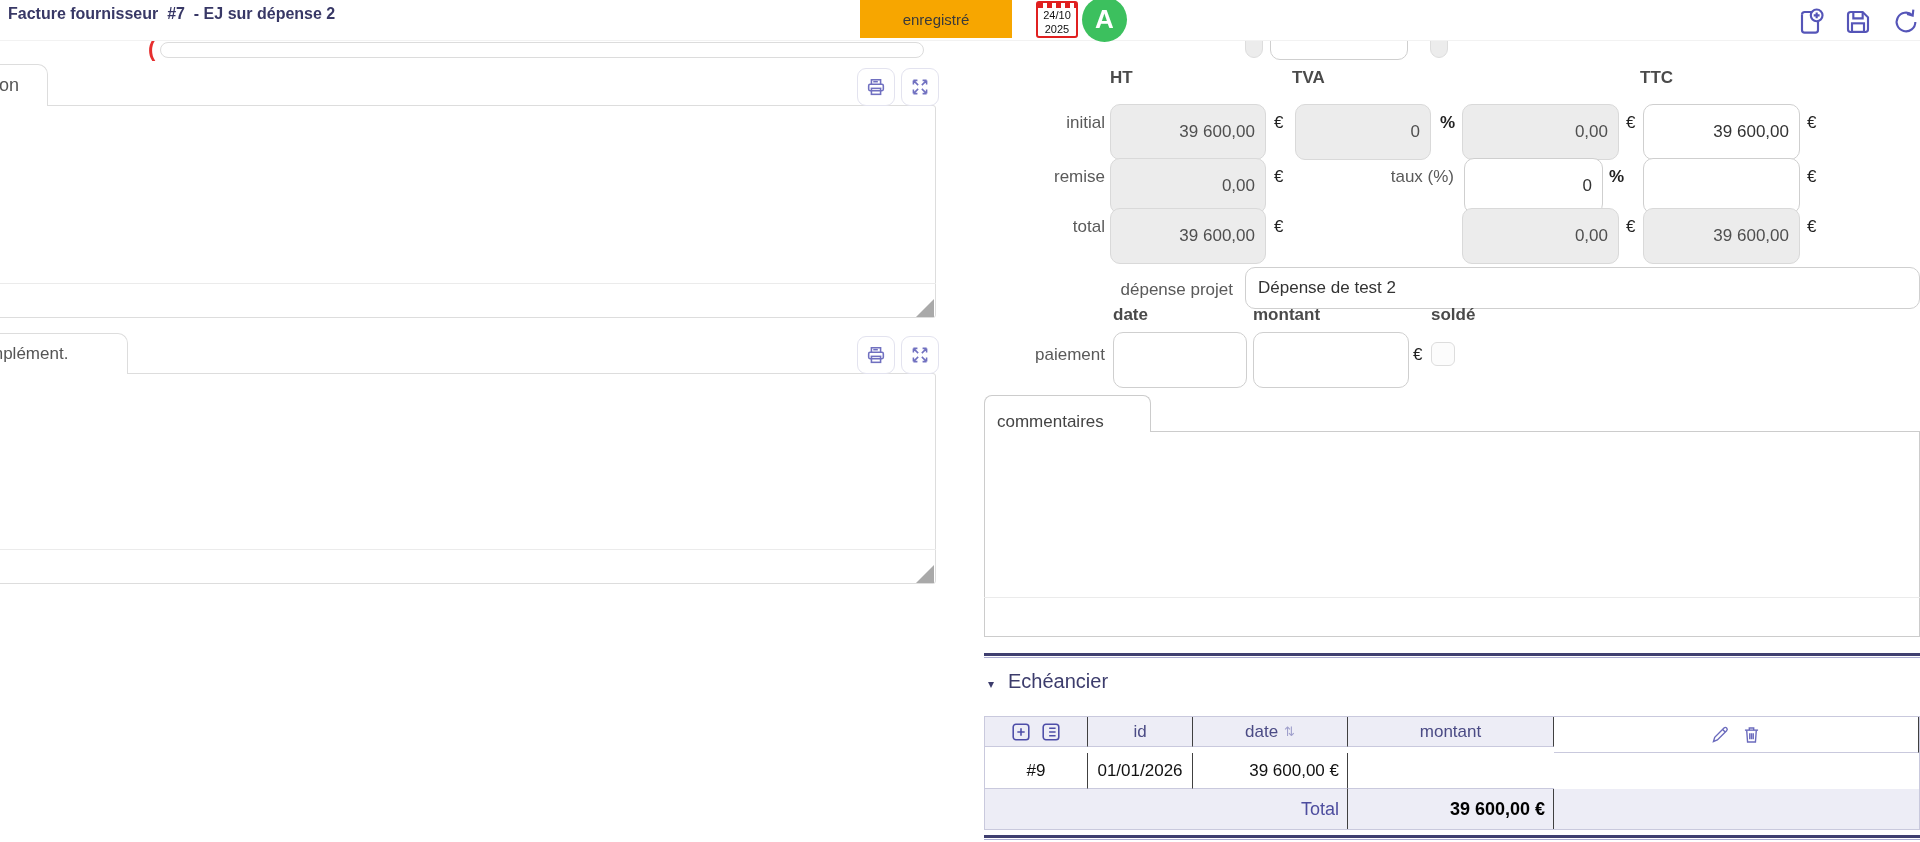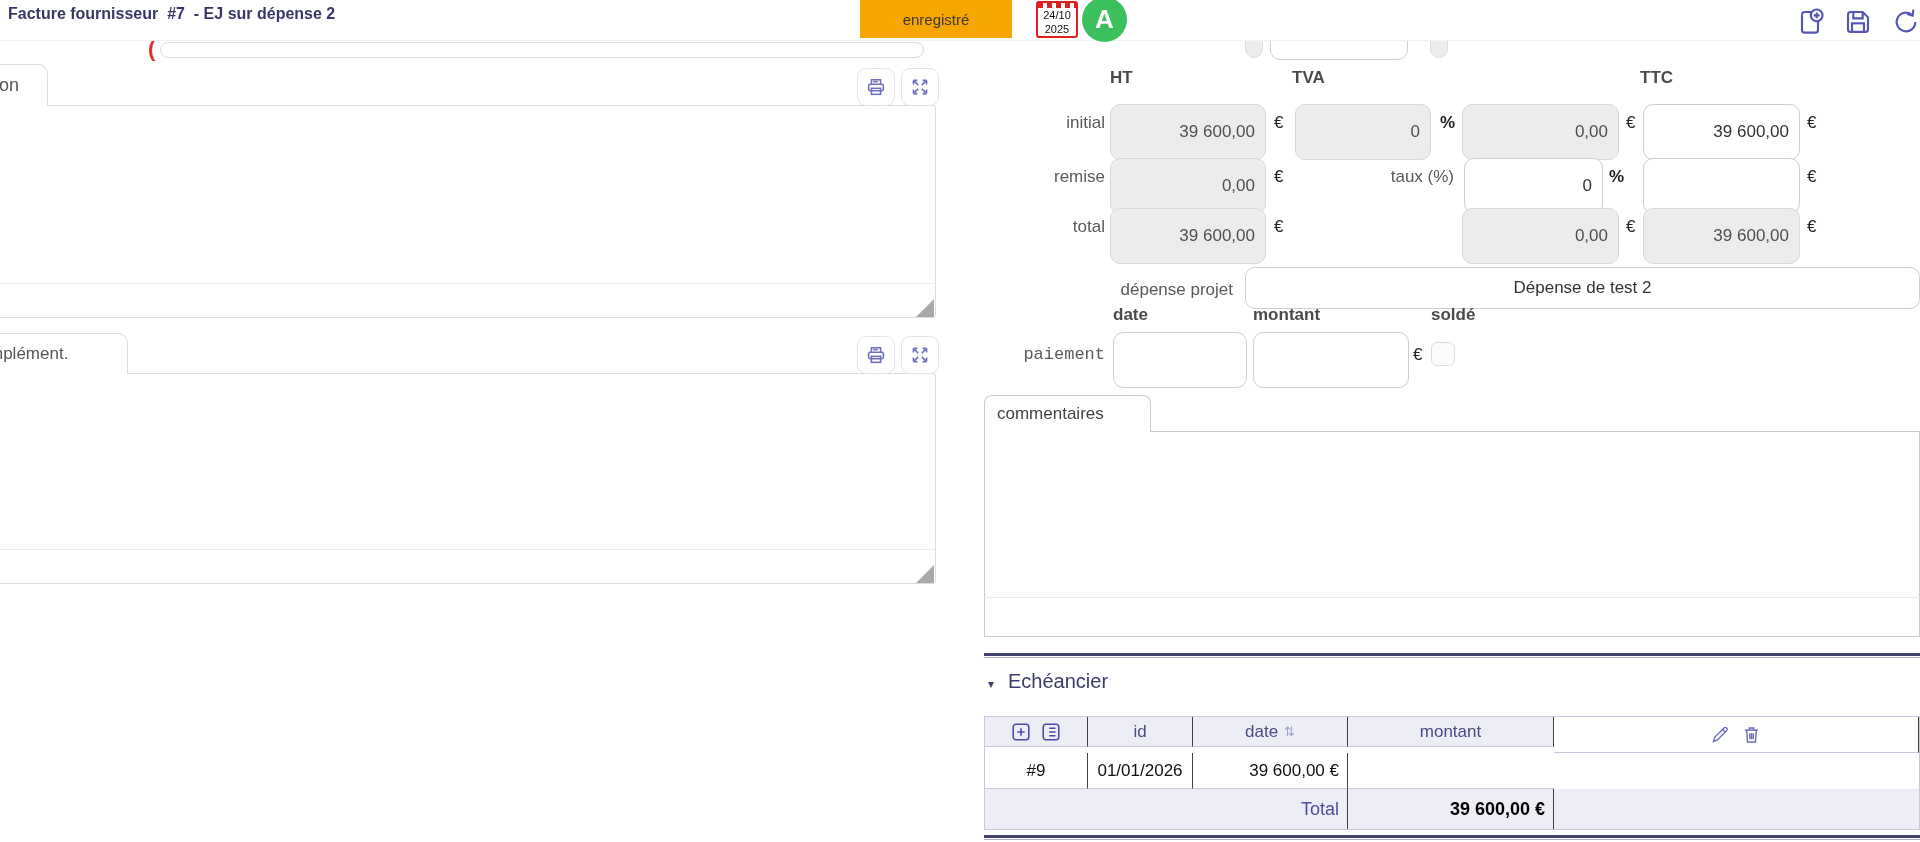--- a/index.html
+++ b/index.html
@@ -19,38 +19,38 @@
   .avatar{left:1082px;top:-3px;width:45px;height:45px;border-radius:50%;background:#3cc05e;color:#fff;
     display:flex;align-items:center;justify-content:center;font-size:26px;font-weight:bold;}
   .hicon{top:6px;width:32px;height:32px;color:#5555b8;}
 
   
   .lbl{font-size:17px;color:#5a5a5a;text-align:right;}
   .bhdr{font-size:17px;font-weight:bold;color:#4a4a4a;}
   .inp{position:absolute;box-sizing:border-box;height:56px;border-radius:10px;border:1px solid #cfcfcf;
     background:#fff;font-family:inherit;font-size:17px;color:#333;text-align:right;padding:0 10px;outline:none;}
   .inp.dis{background:#ececec;border-color:#d9d9d9;color:#4f4f4f;}
-  .inp.txt{text-align:center;padding:8px 12px;}
+  .inp.txt{text-align:left;padding:8px 12px;}
   .sym{font-size:17px;color:#222;}
   .sym.pct{font-weight:bold;}
 
   
   .reqmark{left:148px;top:36px;color:#e62e2e;font-size:22px;font-weight:600;z-index:1;}
   .cutinp{left:160px;top:42px;width:764px;height:16px;border:1px solid #dcdcdc;border-radius:8px;background:#fff;box-sizing:border-box;}
   .ltab{background:#fff;border:1px solid #ddd;border-bottom:none;border-radius:10px 10px 0 0;z-index:2;
     display:flex;align-items:center;font-size:18px;color:#555;box-sizing:border-box;}
   .lbox{background:#fff;border:1px solid #ddd;border-radius:3px;box-sizing:border-box;z-index:1;}
   .innline{height:0;border-top:1px solid #ebebeb;z-index:2;}
   .tri{z-index:3;}
   .sqbtn{width:38px;height:38px;border:1px solid #e3e3ef;border-radius:9px;background:#fff;color:#7070c0;
     display:flex;align-items:center;justify-content:center;padding:0;cursor:pointer;z-index:2;}
 
   
   .ctab{left:984px;top:395px;width:167px;height:37px;background:#fff;border:1px solid #ccc;border-bottom:none;
-    border-radius:8px 8px 0 0;display:flex;align-items:center;padding-left:12px;font-size:17px;color:#444;
+    border-radius:8px 8px 0 0;display:flex;align-items:flex-end;padding-left:12px;font-size:17px;color:#444;
     box-sizing:border-box;z-index:2;}
   .cbox{left:984px;top:431px;width:936px;height:206px;border:1px solid #ccc;background:#fff;box-sizing:border-box;z-index:1;}
 
   .divider{width:936px;height:3px;background:#3f3f70;}
   .divider-lt{width:936px;height:1px;background:#ababd0;}
 
   
   .ech-title{left:1008px;top:670px;font-size:20px;font-weight:500;color:#3c3c6c;}
   .ech-caret{left:988px;top:677px;font-size:12px;color:#3c3c6c;}
   .ech-table{left:984px;top:716px;width:936px;display:grid;grid-template-columns:103px 105px 155px 206px 1fr;
@@ -206,21 +206,21 @@
   <span class="abs sym" style="left:1626px;top:217px;">€</span>
   <input class="inp dis" style="left: 1643px; top: 208px; width: 157px;" disabled="" value="39 600,00">
   <span class="abs sym" style="left:1807px;top:217px;">€</span>
 
   <div class="abs lbl" style="left:1010px;top:280px;width:223px;">dépense projet</div>
   <input class="inp txt" style="left: 1245px; top: 267px; width: 675px; height: 42px;" value="Dépense de test 2">
 
   <div class="abs bhdr" style="left:1113px;top:305px;">date</div>
   <div class="abs bhdr" style="left:1253px;top:305px;">montant</div>
   <div class="abs bhdr" style="left:1431px;top:305px;">soldé</div>
-  <div class="abs lbl" style="left:1000px;top:345px;width:105px;font-family:Liberation Mono, monospace;">paiement</div>
+  <div class="abs lbl" style="left:1000px;top:345px;width:105px;">paiement</div>
   <input class="inp" style="left: 1113px; top: 332px; width: 134px;" value="">
   <input class="inp" style="left: 1253px; top: 332px; width: 156px;" value="">
   <span class="abs sym" style="left:1413px;top:345px;">€</span>
   <div class="abs chk" style="left:1431px;top:342px;"></div>
 
   <div class="abs ctab">
     <span>commentaires</span>
   </div>
   <div class="abs cbox"></div>
   <div class="abs innline" style="left:984px;top:597px;width:936px;"></div>

